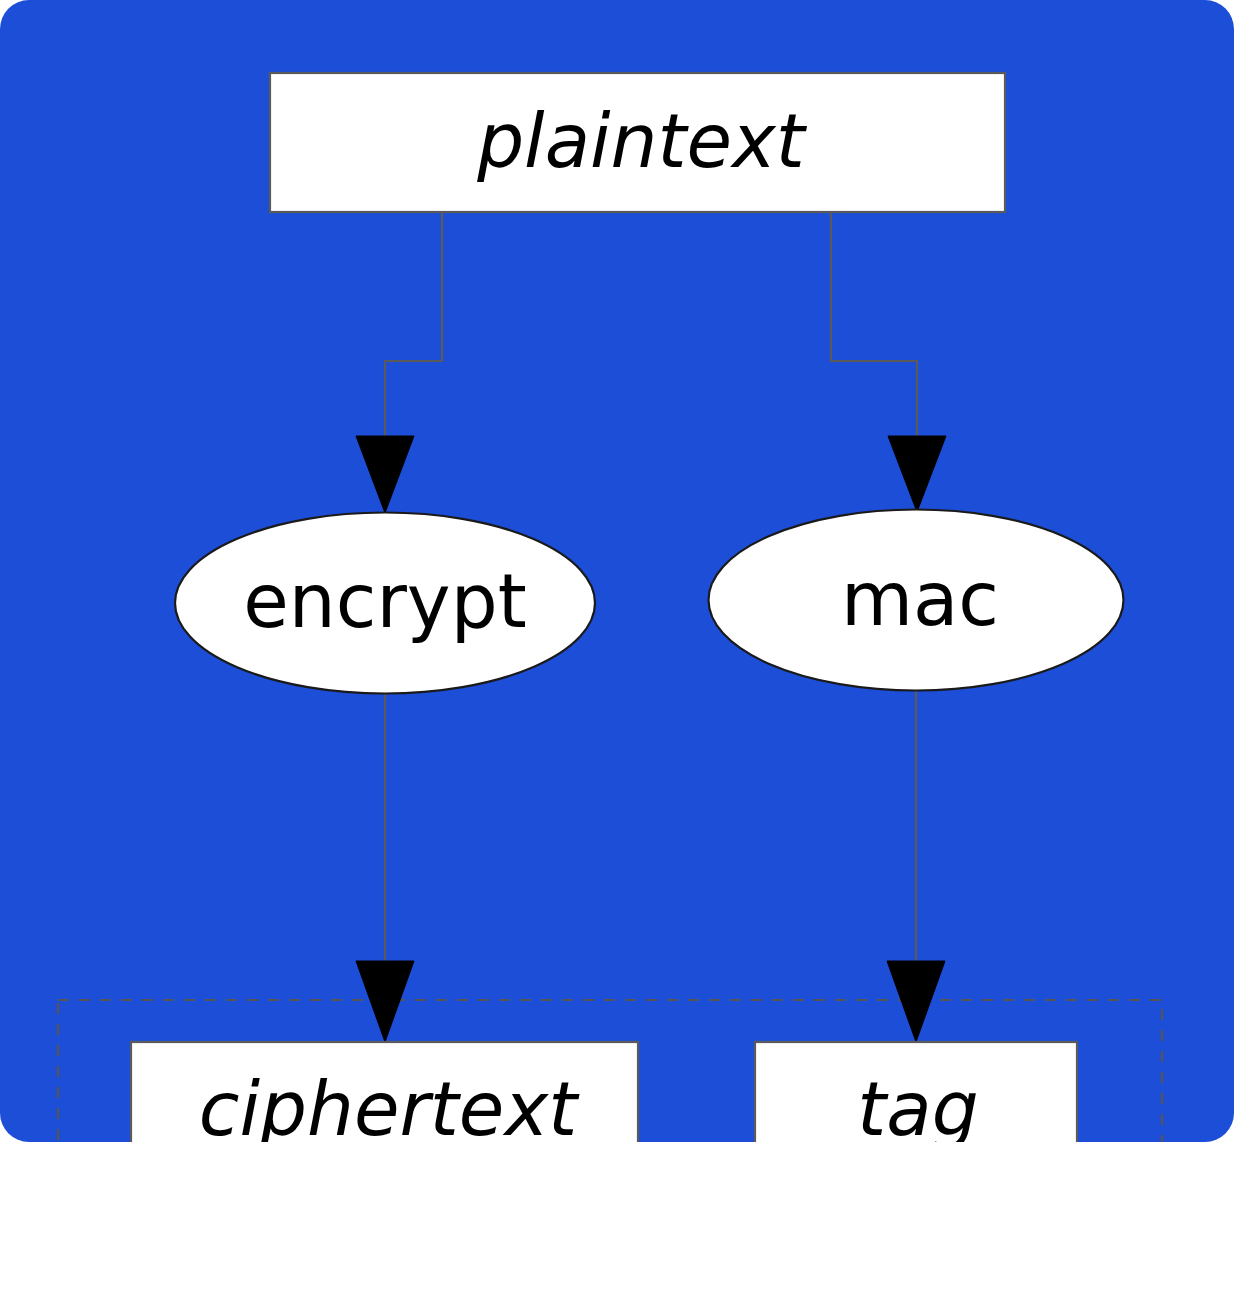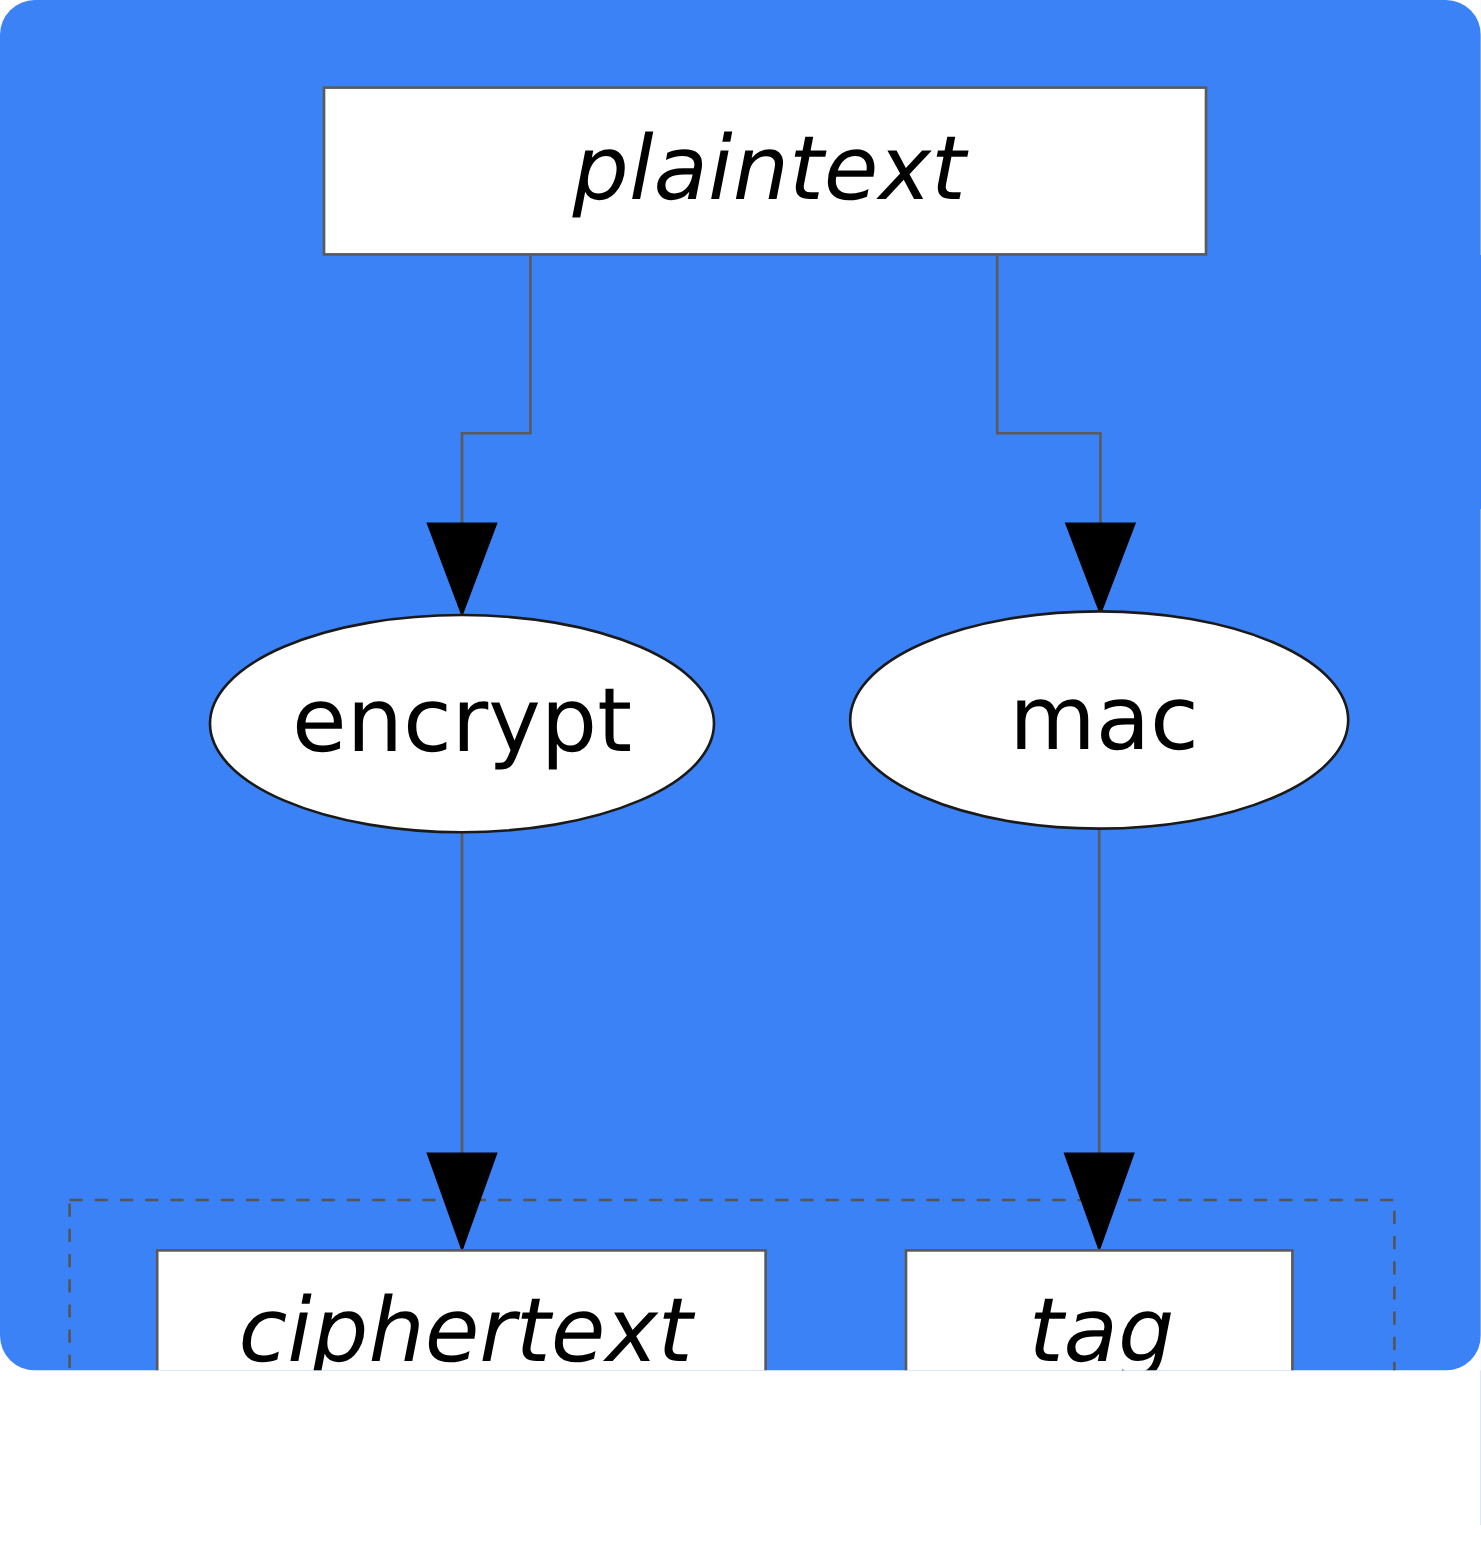--- a/index.html
+++ b/index.html
@@ -7,21 +7,21 @@
     padding: 0;
     background: #ffffff;
   }
   body {
     font-family: "DejaVu Sans", sans-serif;
   }
   #diagram-root {
     position: relative;
     width: 1234px;
     height: 1142px;
-    background: #3b82f6;
+    background: #1d4ed8;
     overflow: hidden;
     border-radius: 29px;
   }
   #diagram-svg {
     position: absolute;
     top: 0;
     left: 0;
     width: 1234px;
     height: 1290px;
   }

